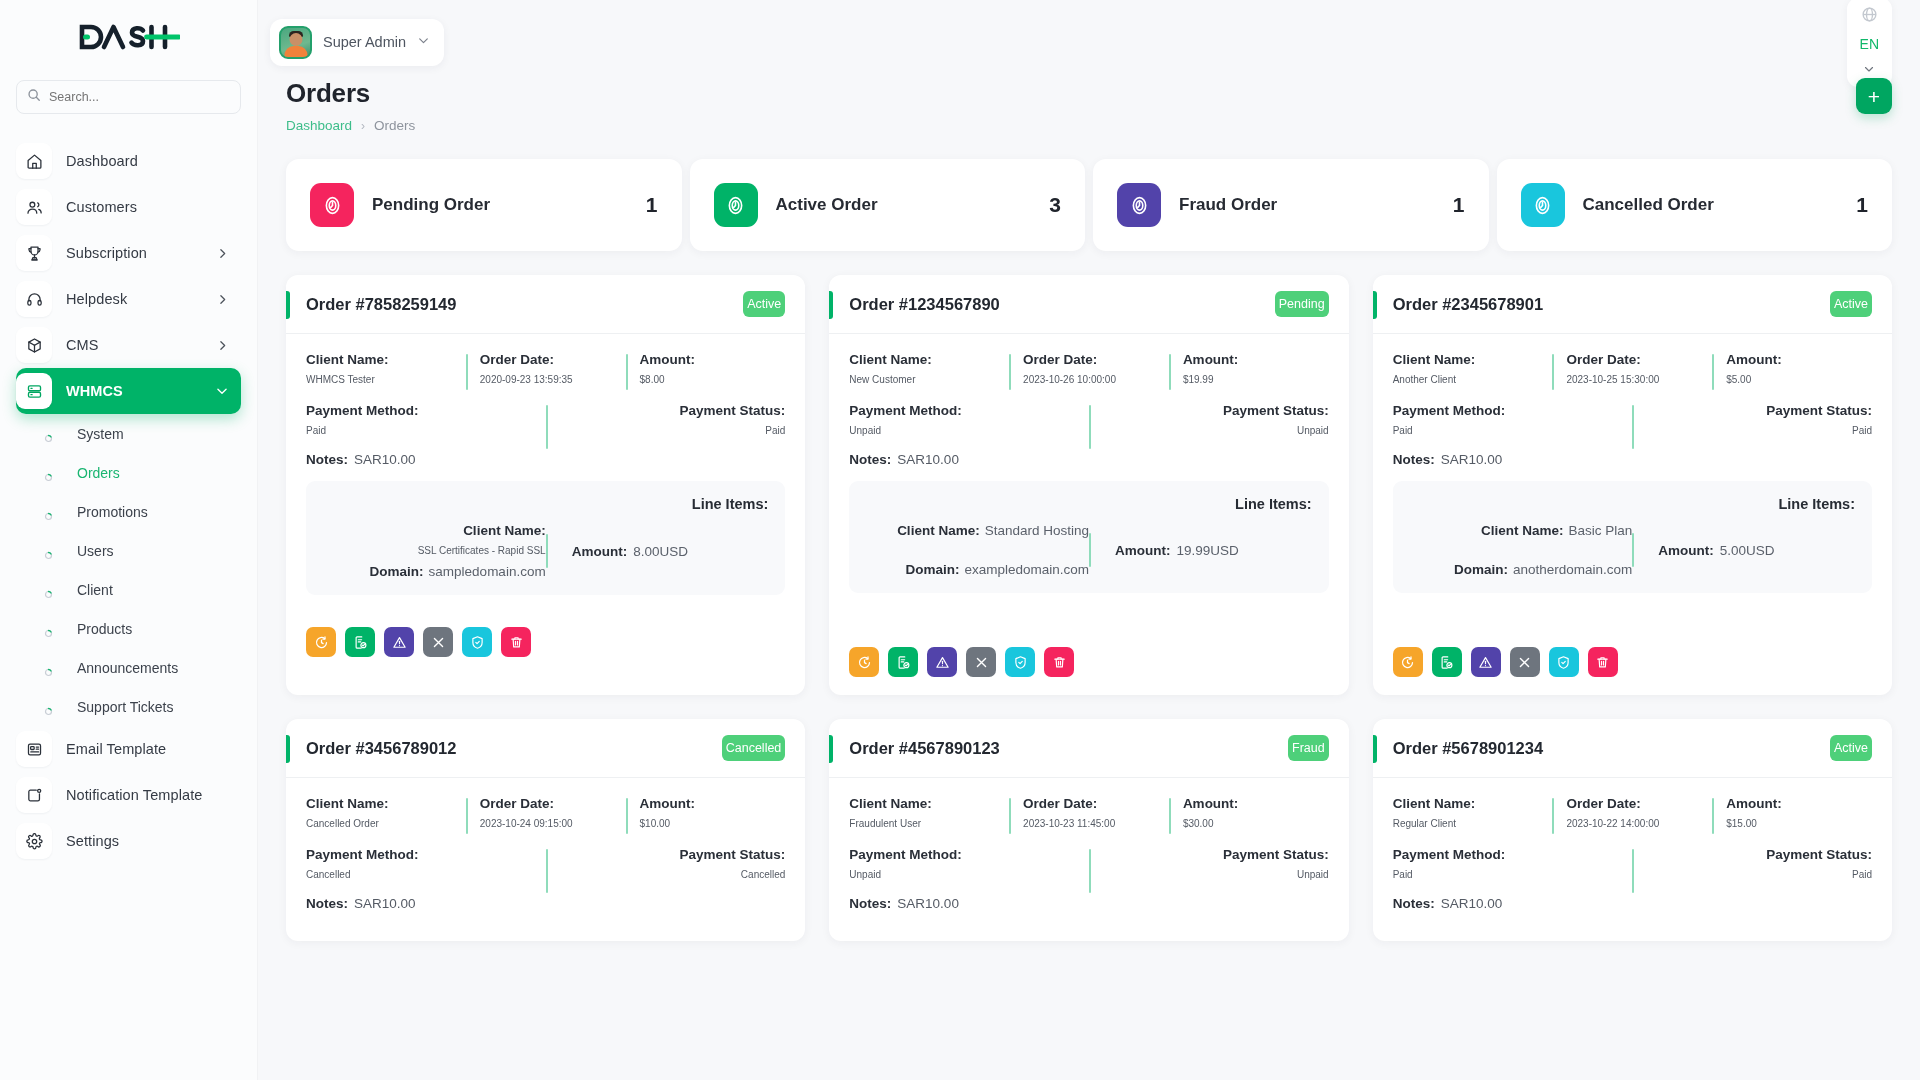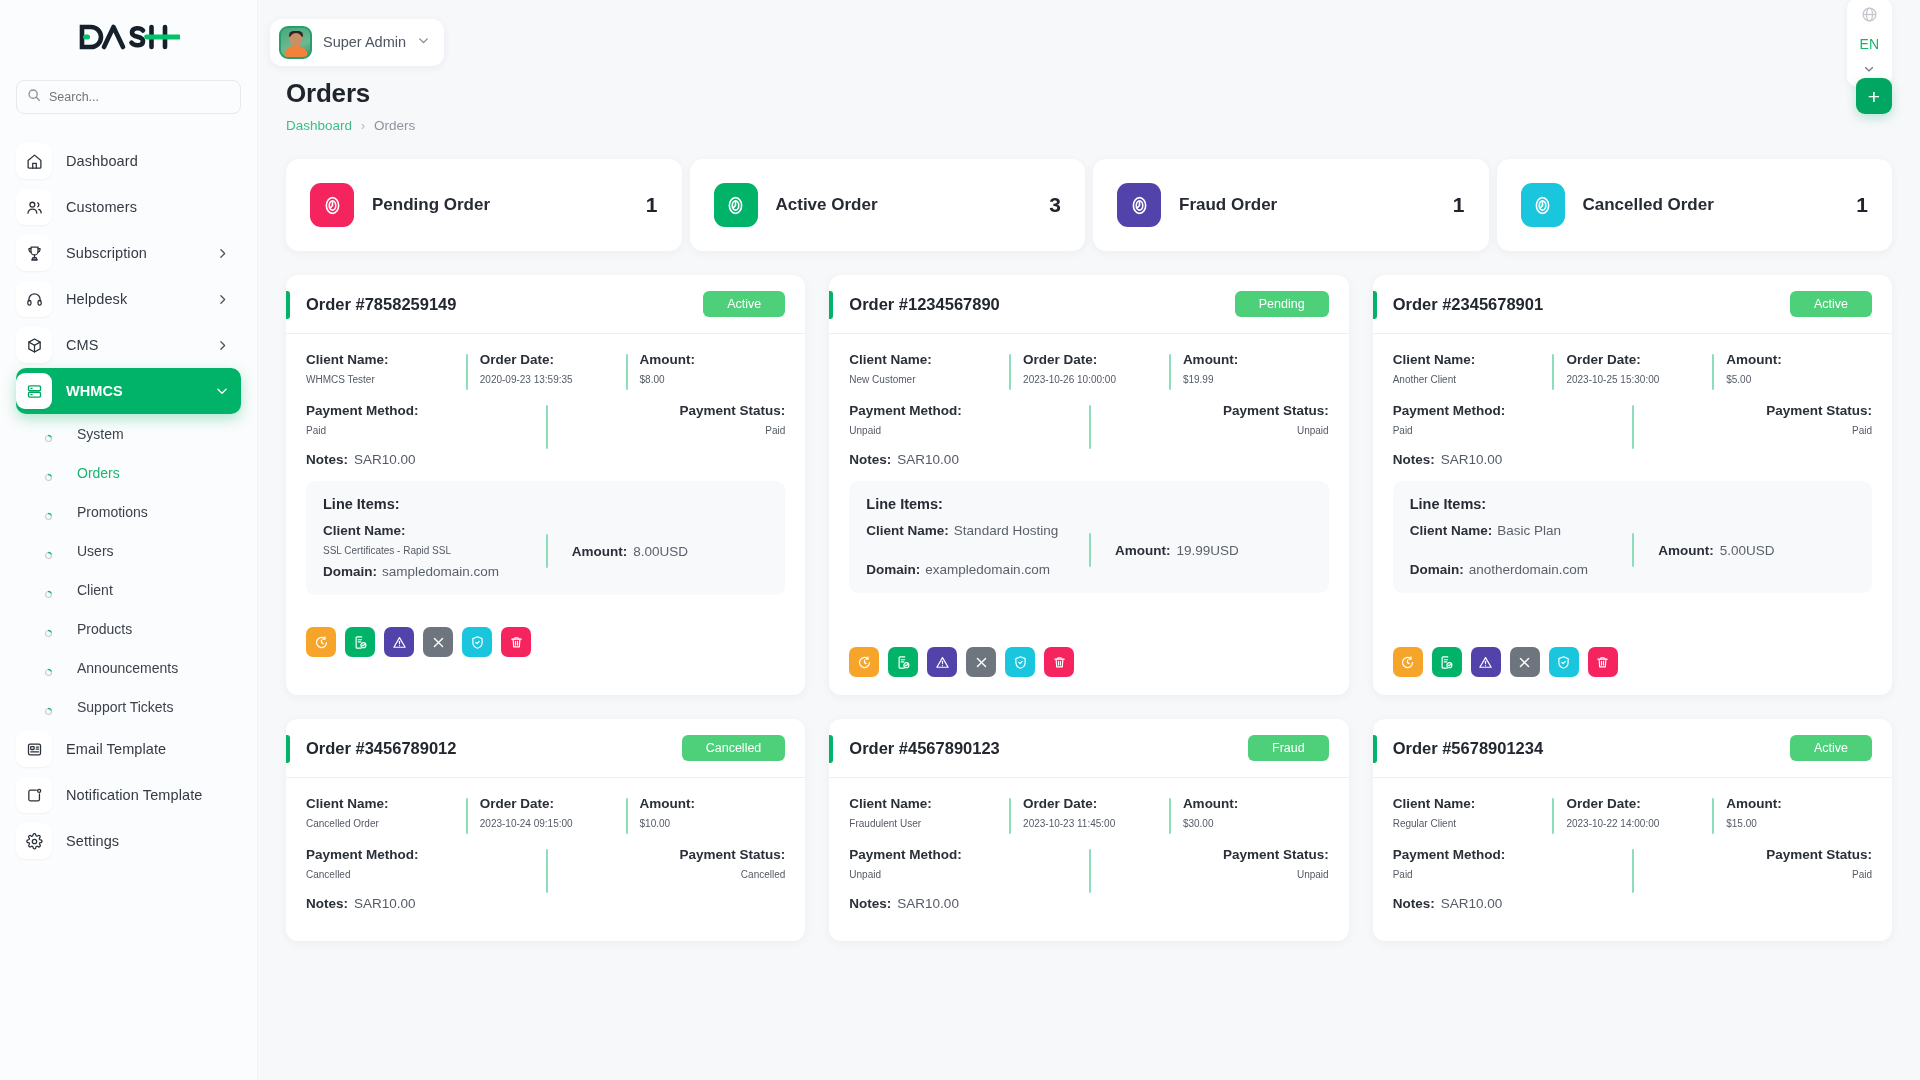--- a/index.html
+++ b/index.html
@@ -189,21 +189,21 @@
     position: relative;
   }
   .order-head::before {
     content: ""; position: absolute; left: 0; top: 16px;
     width: 4px; height: 28px; background: #00b368; border-radius: 0 3px 3px 0;
   }
   .order-num { font-size: 16.5px; font-weight: 700; color: #232830; padding-left: 20px; }
   .badge {
     background: #4ed07a; color: #fff;
     font-size: 12.5px; border-radius: 6px;
-    padding: 6px 24px;
+    padding: 6px 4px;
     cursor: pointer;
     white-space: nowrap;
   }
 
   .order-body { padding: 18px 20px 16px 20px; }
   .row-3 {
     display: grid; grid-template-columns: 1fr 1fr 1fr;
     margin-bottom: 18px;
   }
   .row-2 {
@@ -220,20 +220,21 @@
   .cell-val { font-size: 10px; color: #545a64; }
   .cell.tall.div::before { height: 44px; }
 
   .notes { font-size: 13.5px; margin-bottom: 14px; }
   .notes b { font-weight: 700; color: #2a2f38; }
   .notes span { color: #555b65; margin-left: 6px; }
 
   .line-items {
     background: #f8f9fb; border-radius: 9px;
     padding: 15px 17px 16px 17px;
+    text-align: right;
   }
   .li-title { font-size: 14.5px; font-weight: 700; color: #272c34; margin-bottom: 11px; }
   .li-grid { display: grid; grid-template-columns: 1fr 1fr; }
   .li-left { font-size: 13.5px; }
   .li-kv { margin-bottom: 24px; }
   .li-kv:last-child { margin-bottom: 0; }
   .li-kv b { font-weight: 700; color: #2a2f38; }
   .li-kv span { color: #5b616b; margin-left: 5px; }
   .li-right {
     position: relative; padding-left: 26px;

